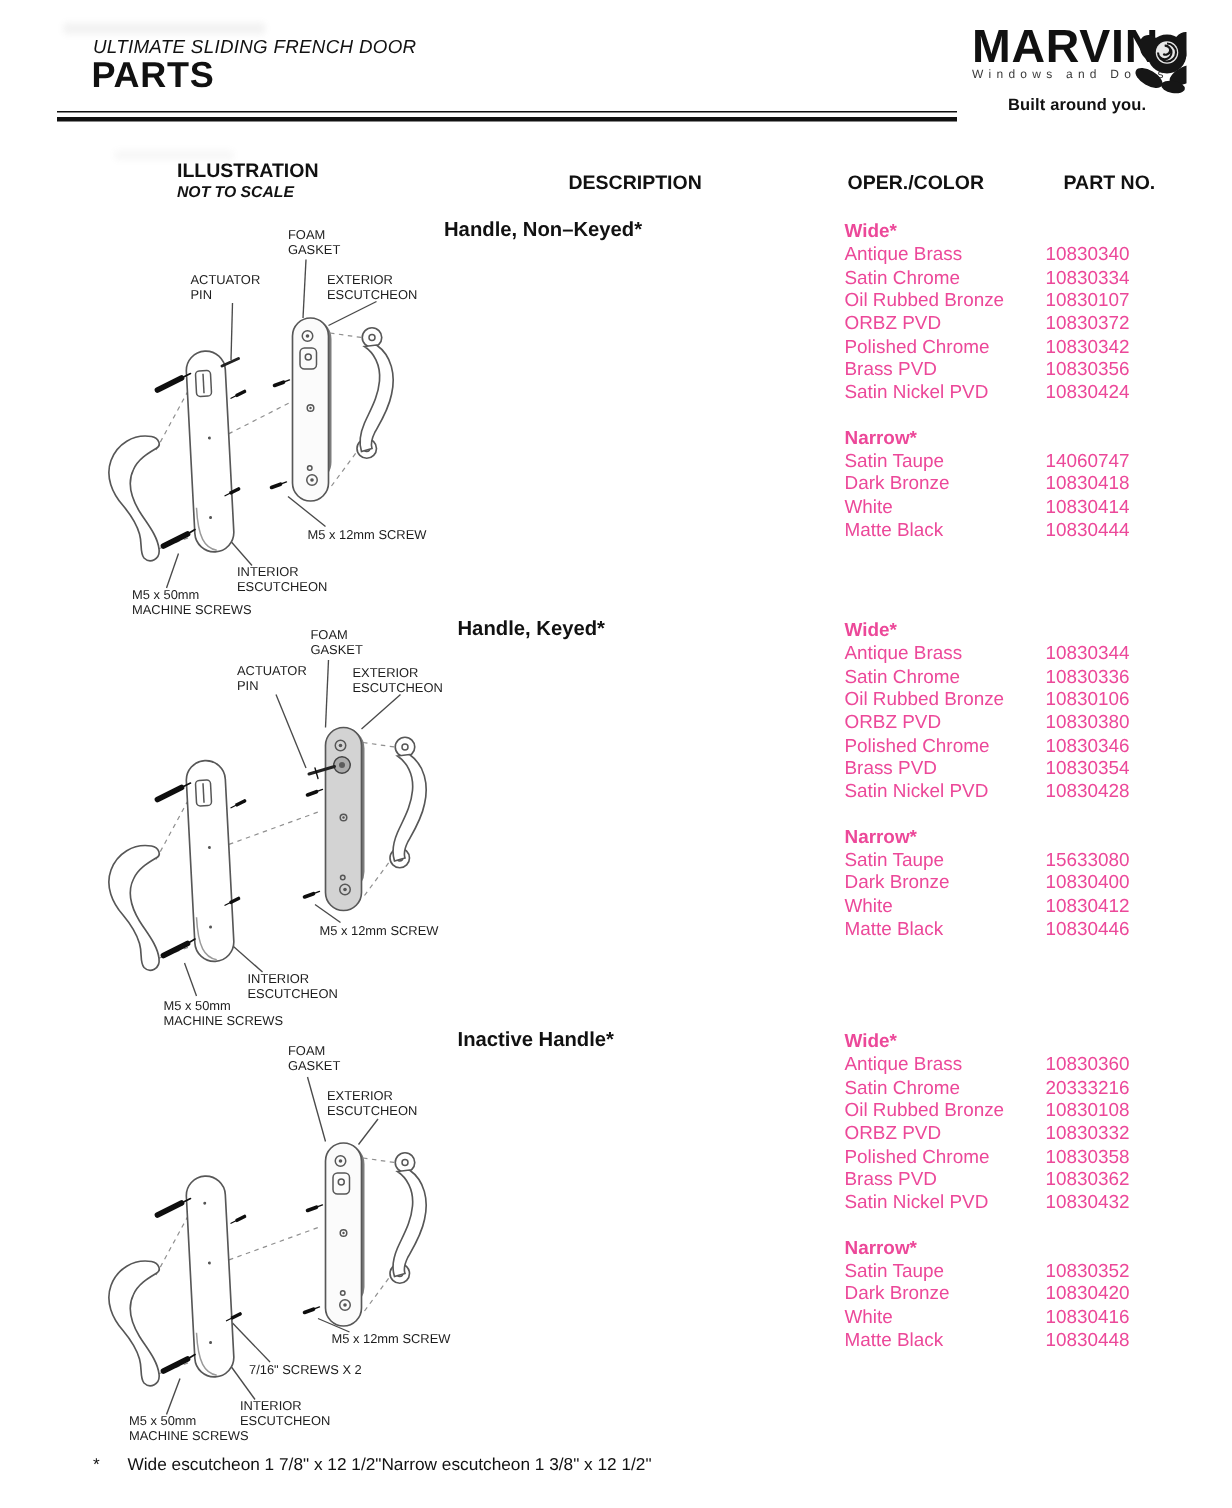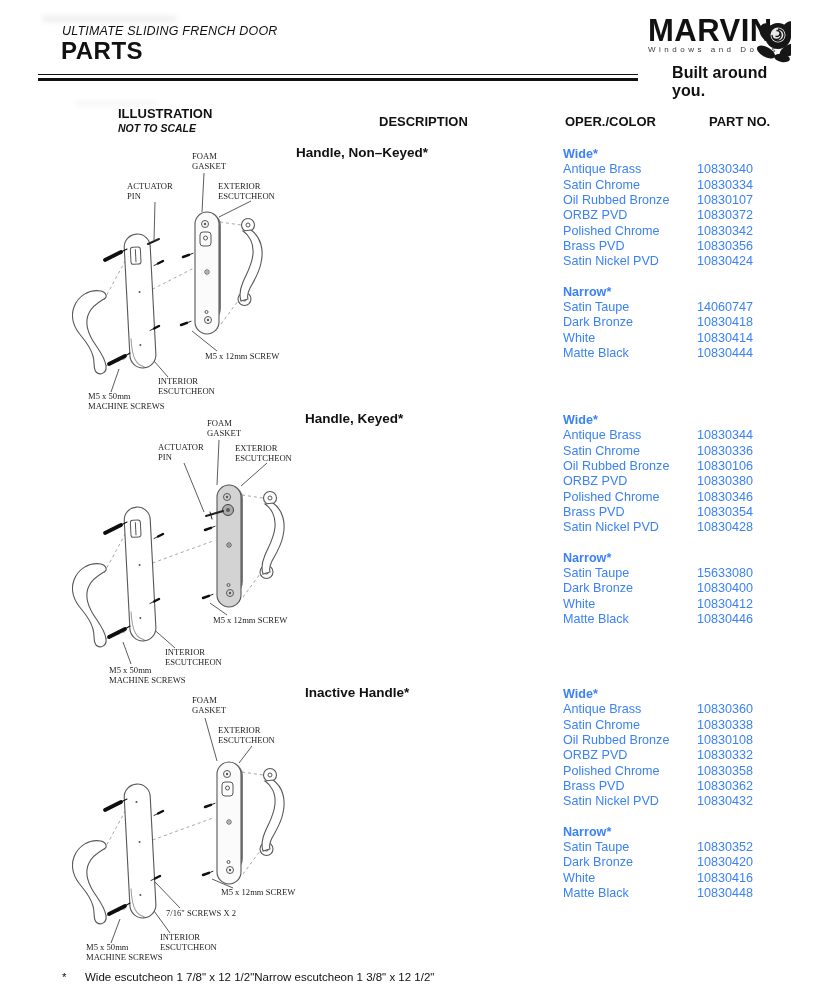--- a/index.html
+++ b/index.html
@@ -8,39 +8,39 @@
   .abs{position:absolute;}
   
   .subtitle{left:62px;top:24px;font-size:12.5px;font-style:italic;font-weight:500;letter-spacing:.2px;}
   .title{left:61px;top:37px;font-size:24px;font-weight:bold;letter-spacing:.5px;}
   .rule{left:38px;top:74px;width:600px;height:3px;border-top:1.7px solid #111;border-bottom:3.2px solid #111;}
   .smudge{background:#8a8a8a;opacity:.10;filter:blur(2px);border-radius:3px;}
   
   .brandwrap{left:648px;top:18px;width:160px;text-align:left;}
   .brandname{font-size:31px;font-weight:bold;letter-spacing:.5px;line-height:26px;display:inline-block;vertical-align:top;}
   .brandsub{font-size:8px;letter-spacing:3.5px;color:#3a3a3a;margin-top:1px;}
-  .tagline{left:672px;top:64px;font-size:16px;font-weight:bold;letter-spacing:.1px;}
+  .tagline{left:672px;top:64px;font-size:11px;font-weight:bold;letter-spacing:.1px;}
   .flower{position:absolute;left:752px;top:14px;}
   
   .colhead{font-weight:bold;font-size:13px;color:#111;}
   .illhead{left:118px;top:106px;width:125px;text-align:left;}
   .illnote{font-size:10.5px;font-style:italic;font-weight:bold;margin-top:1px;}
   
   .desc{font-weight:bold;font-size:13.5px;}
   
-  .parts{position:absolute;left:563px;width:255px;font-size:12.6px;line-height:15.35px;color:#3b82f6;}
+  .parts{position:absolute;left:563px;width:255px;font-size:12.6px;line-height:15.35px;color:#ec4899;}
   .gl{font-weight:bold;}
   .gap{margin-top:15px;}
   .row{display:flex;}
   .c{width:134px;}
   
   .fnmark{left:62px;top:971px;font-size:11.5px;}
   .fntext{left:85px;top:971px;font-size:11.5px;}
   
-  .illus{position:absolute;font-family:Liberation Serif, serif;}
+  .illus{position:absolute;}
   .lbl{position:absolute;font-size:8.6px;line-height:9.6px;color:#1d1d1d;white-space:pre-line;}
   .illus svg{position:absolute;left:0;top:0;}
   .part{fill:#fff;stroke:#575757;stroke-width:1.1;}
   .platek{fill:#d3d3d3;stroke:#575757;stroke-width:1.1;}
   .platen{fill:#fbfbfb;stroke:#575757;stroke-width:1.1;}
   .edge{fill:none;stroke:#9a9a9a;stroke-width:1;}
   .gasket{fill:none;stroke:#7d7d7d;stroke-width:4;}
   .hole{fill:none;stroke:#575757;stroke-width:1;}
   .dot{fill:#555;}
   .dash{stroke:#8f8f8f;stroke-width:.8;stroke-dasharray:3,3;fill:none;}
@@ -400,21 +400,21 @@
   </div>
 
   <div class="parts" style="top:687px;">
     <div class="gl">Wide*</div>
     <div class="row">
         <span class="c">Antique Brass</span>
         <span>10830360</span>
       </div>
     <div class="row">
         <span class="c">Satin Chrome</span>
-        <span>10830338</span>
+        <span>20333216</span>
       </div>
     <div class="row">
         <span class="c">Oil Rubbed Bronze</span>
         <span>10830108</span>
       </div>
     <div class="row">
         <span class="c">ORBZ PVD</span>
         <span>10830332</span>
       </div>
     <div class="row">

